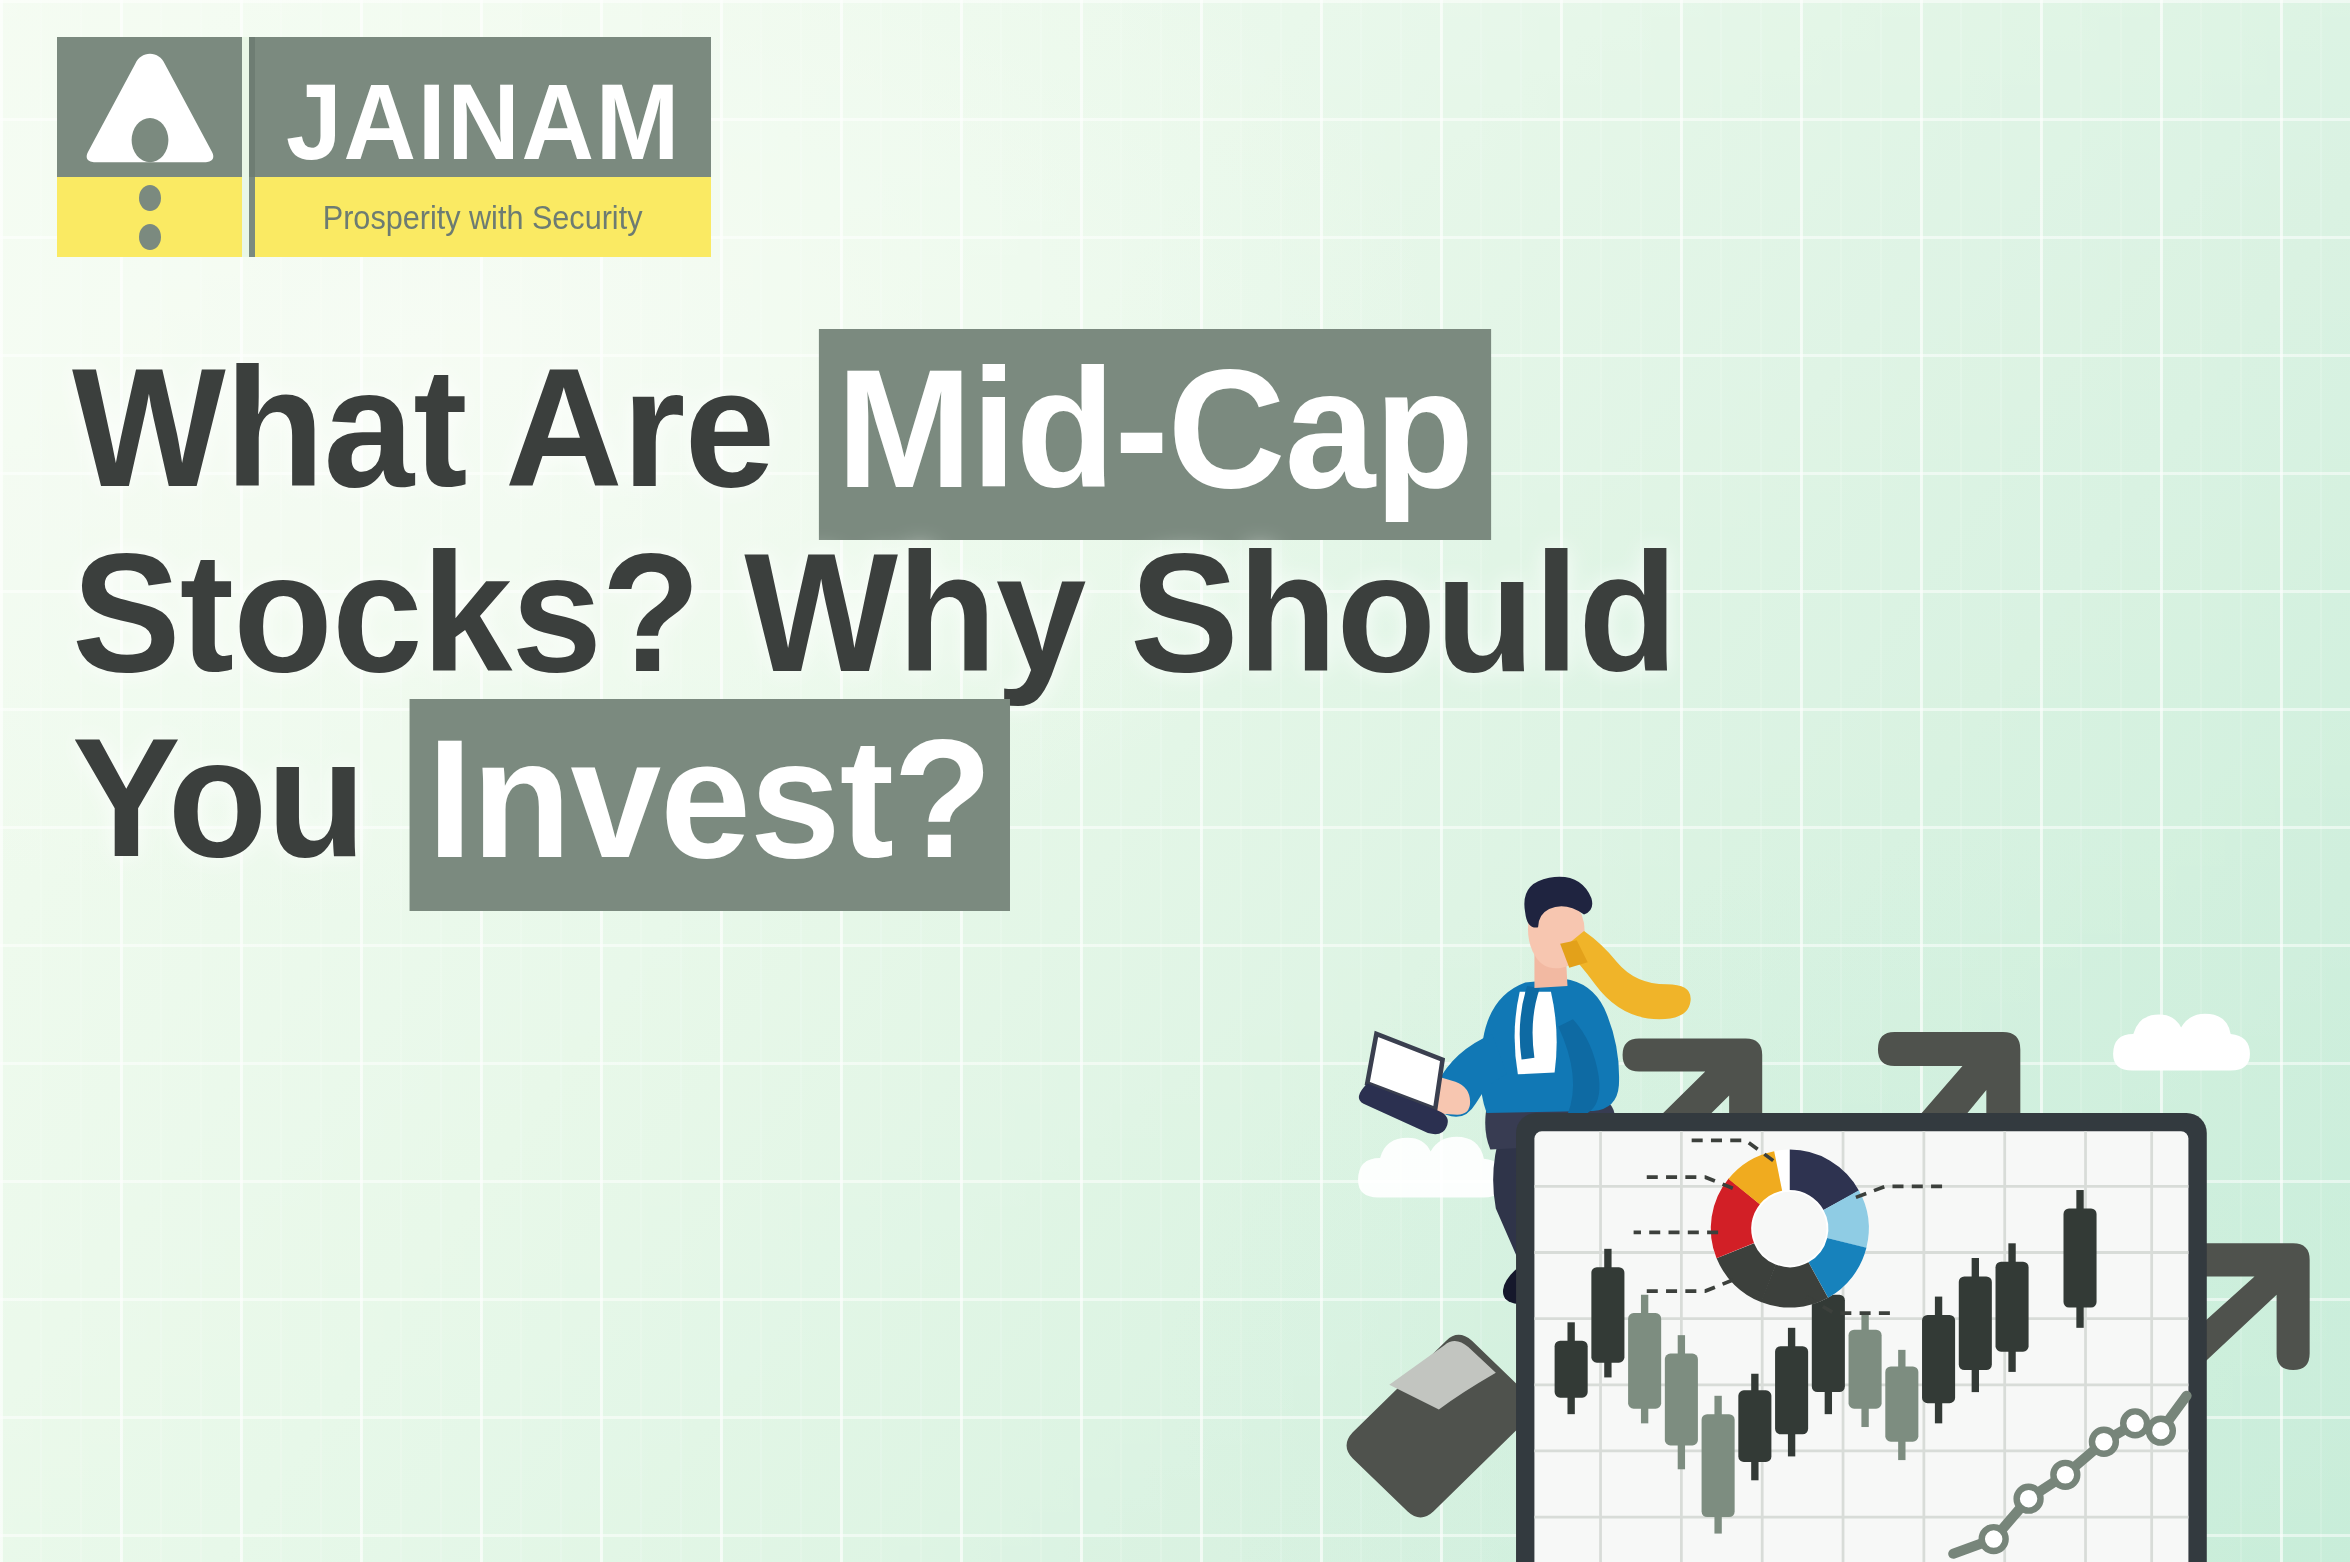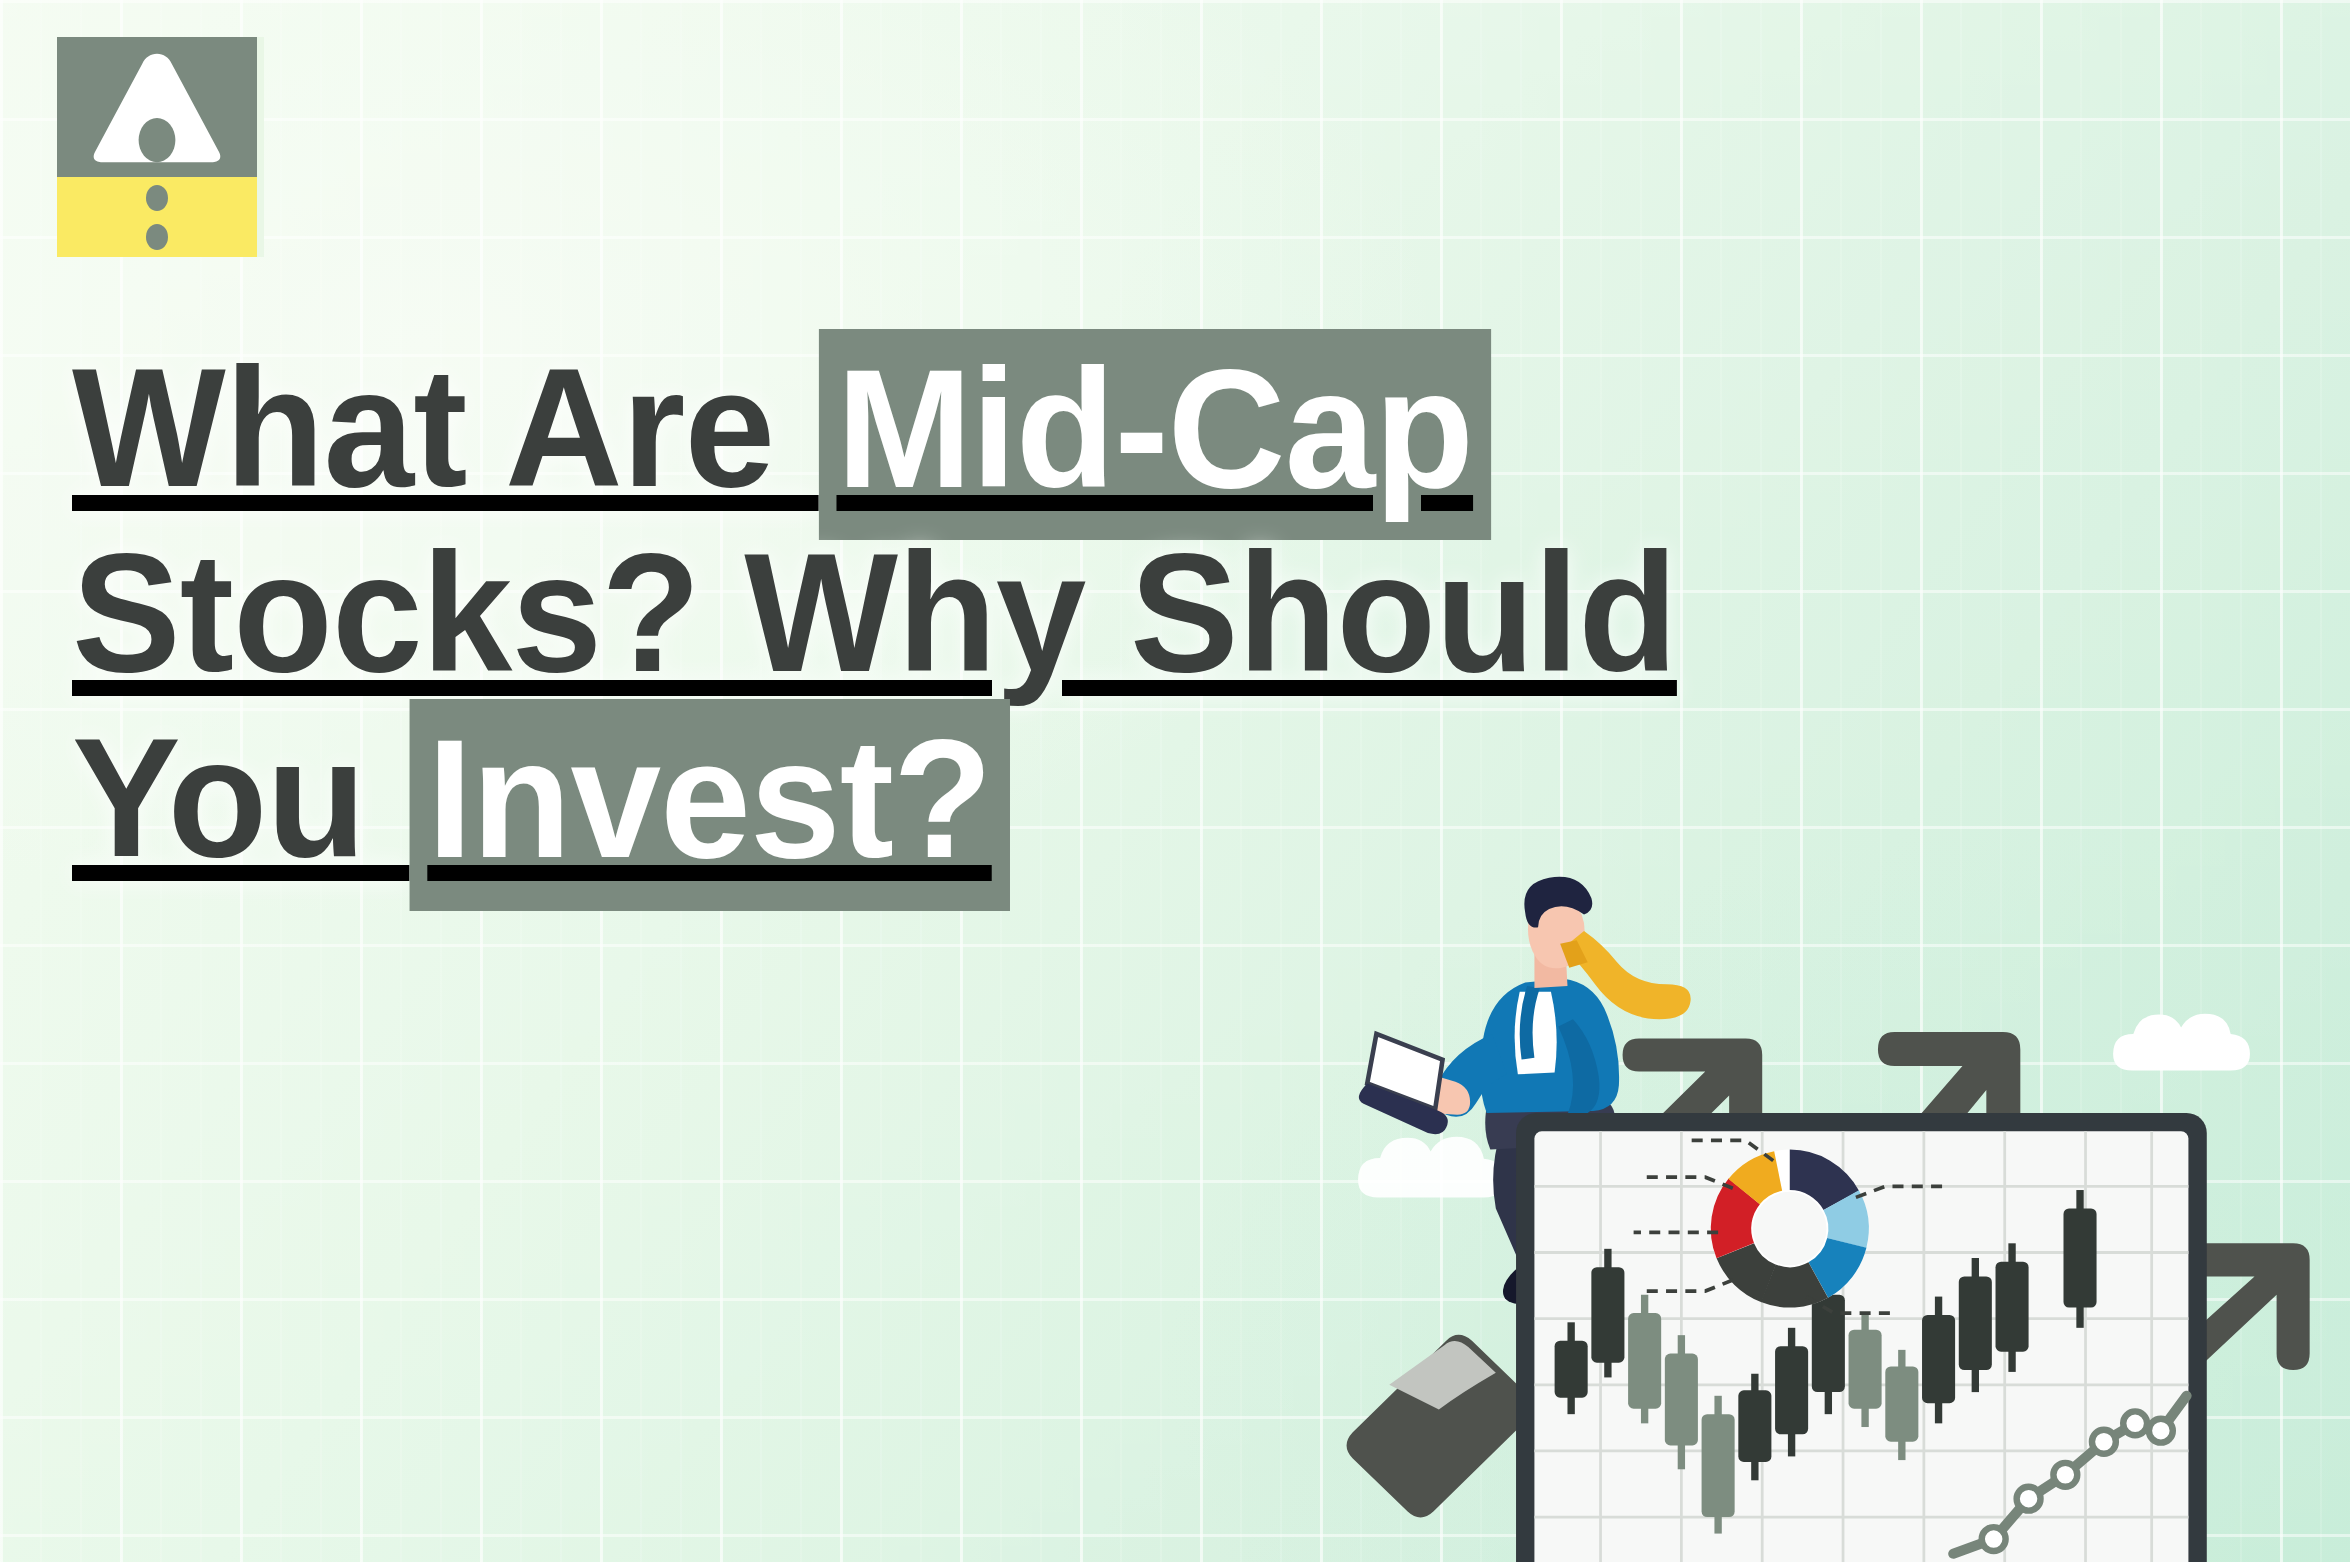--- a/index.html
+++ b/index.html
@@ -80,21 +80,20 @@
   .logo-tag{
     color:#6d7c72; font-size:34px; font-weight:400;
     transform:scaleX(.9);
     font-family:"Liberation Sans", sans-serif;
   }
 
   
   #headline{
     position:absolute; left:72px; top:338px; width:1892px;
     z-index:6;
-    text-decoration:underline;
   }
   .hl-line{
     font-size:168px; line-height:1.08;
     font-weight:700; color:#3b3f3d;
     letter-spacing:-0.9px;
     white-space:nowrap;
     font-family:"Liberation Sans", sans-serif;
     transform:scaleX(.97); transform-origin:left center;
   }
   .hl-line + .hl-line{ margin-top:3.7px; }
@@ -132,20 +131,28 @@
       </svg>
     </div>
     <div class="logo-mark-bot">
       <span class="dot"></span>
       <span class="dot"></span>
     </div>
   </div>
 
   <div class="logo-divider"></div>
 
+  <div class="logo-col-text">
+    <div class="logo-name-box">
+      <span class="logo-name">JAINAM</span>
+    </div>
+    <div class="logo-tag-box">
+      <span class="logo-tag">Prosperity with Security</span>
+    </div>
+  </div>
 
 </div>
 
 <div id="headline">
   <div class="hl-line"><span class="hl-plain">What Are </span><span class="hl-mark">Mid-Cap</span></div>
 
   <div class="hl-line"><span class="hl-plain">Stocks? Why Should</span></div>
 
   <div class="hl-line"><span class="hl-plain">You </span><span class="hl-mark">Invest?</span></div>
 </div>

